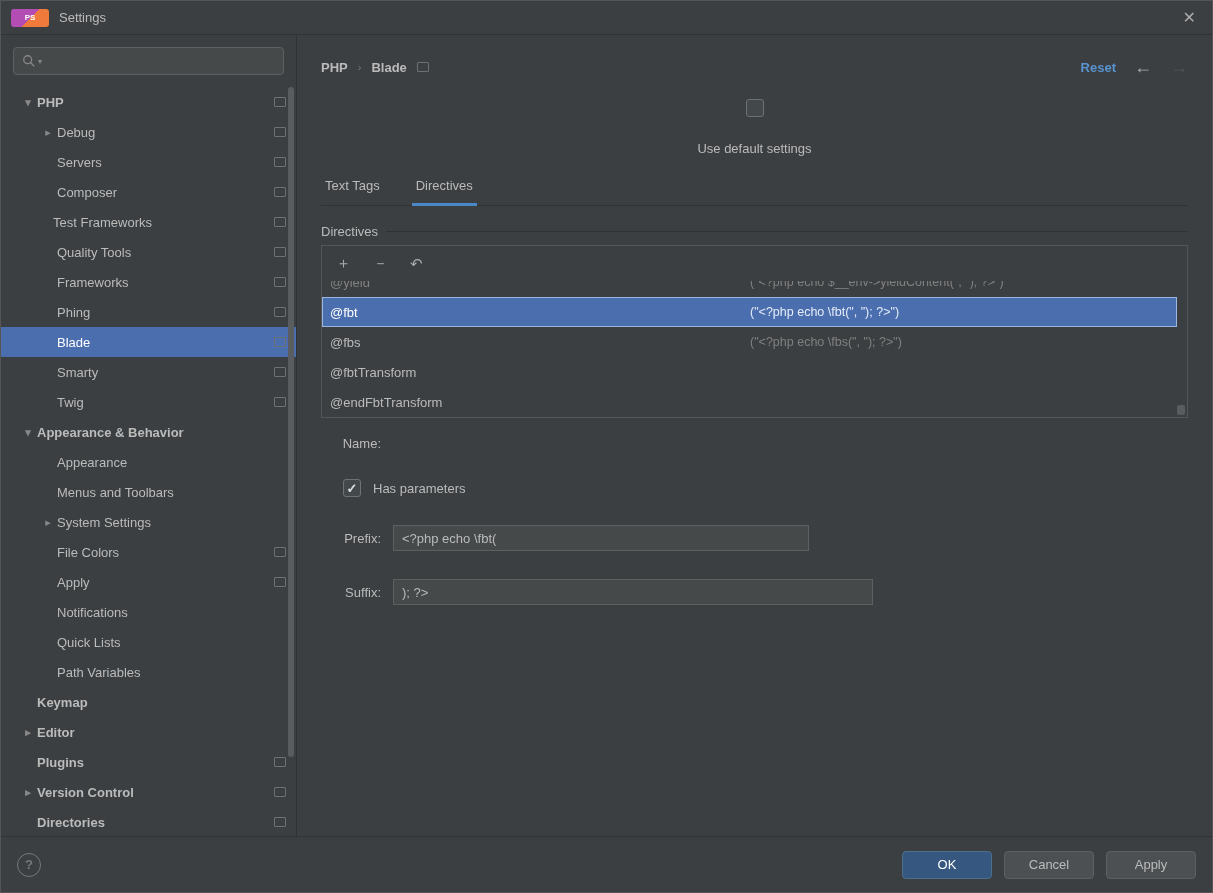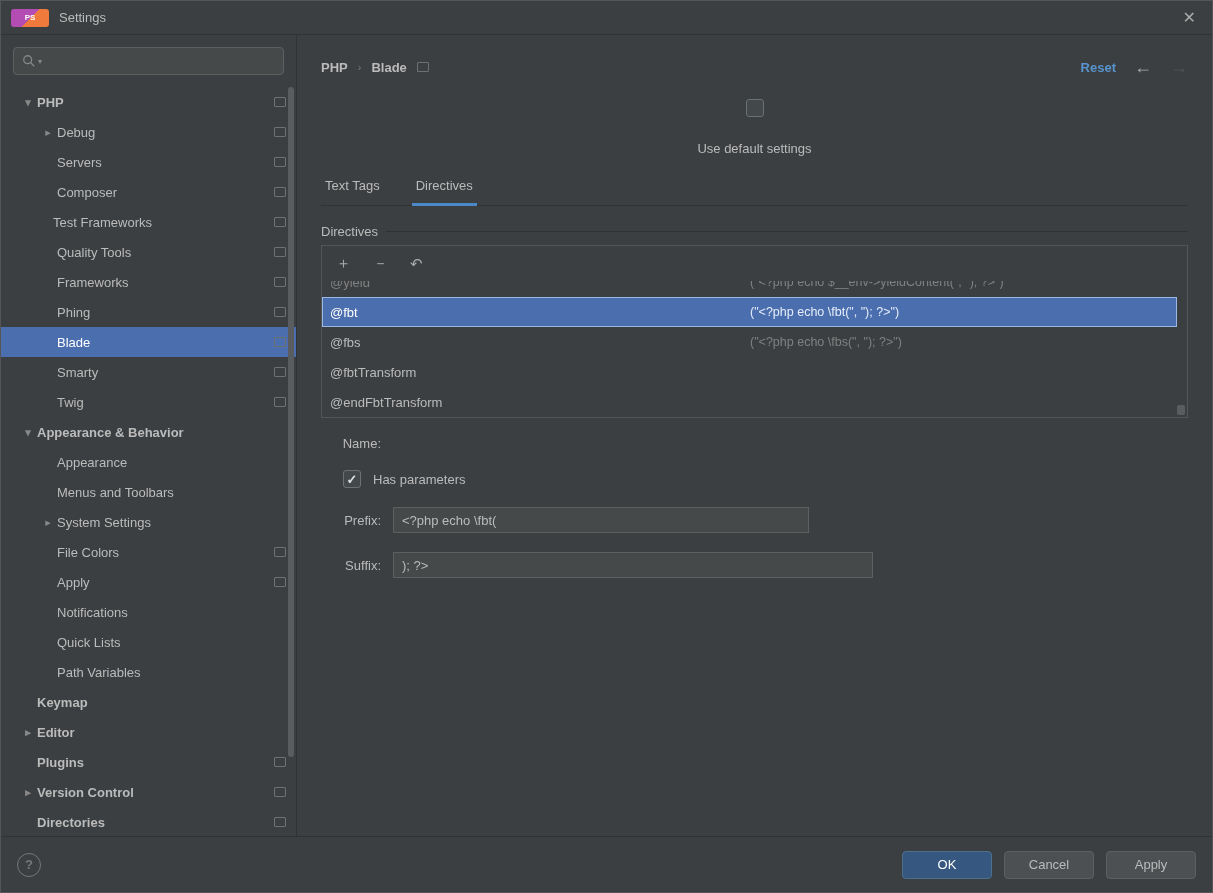--- a/index.html
+++ b/index.html
@@ -134,21 +134,21 @@
 .dir-row .dexp { flex:1; color:#808080; font-size:12.5px; }
 .dir-row.sel { background:#4b6eaf; color:#fff; outline:1px solid #9bb7e4; outline-offset:-1px;}
 .dir-row.sel .dexp { color:#e5edf9; }
 .dir-row.partial { color:#808080; }
 .panel-scroll {
   position:absolute; right:2px; top:0; width:8px; height:100%;
 }
 .panel-thumb {
   position:absolute; right:0; width:8px; height:10px; background:#5a5d5f; border-radius:2px;
 }
-.form { margin-top:18px; display:flex; flex-direction:column; gap:19px;}
+.form { margin-top:18px; display:flex; flex-direction:column; gap:28px;}
 .frow { display:flex; align-items:center; gap:12px;}
 .flabel { width:60px; text-align:right; color:#bbb;}
 .fshift { padding-left:10px;}
 .tinput {
   height:26px; background:#45494a; border:1px solid #5e6060;
   color:#bbb; padding:0 8px; font-family:inherit; font-size:13px;
 }
 .footer {
   height:56px;
   border-top:1px solid #323232;

